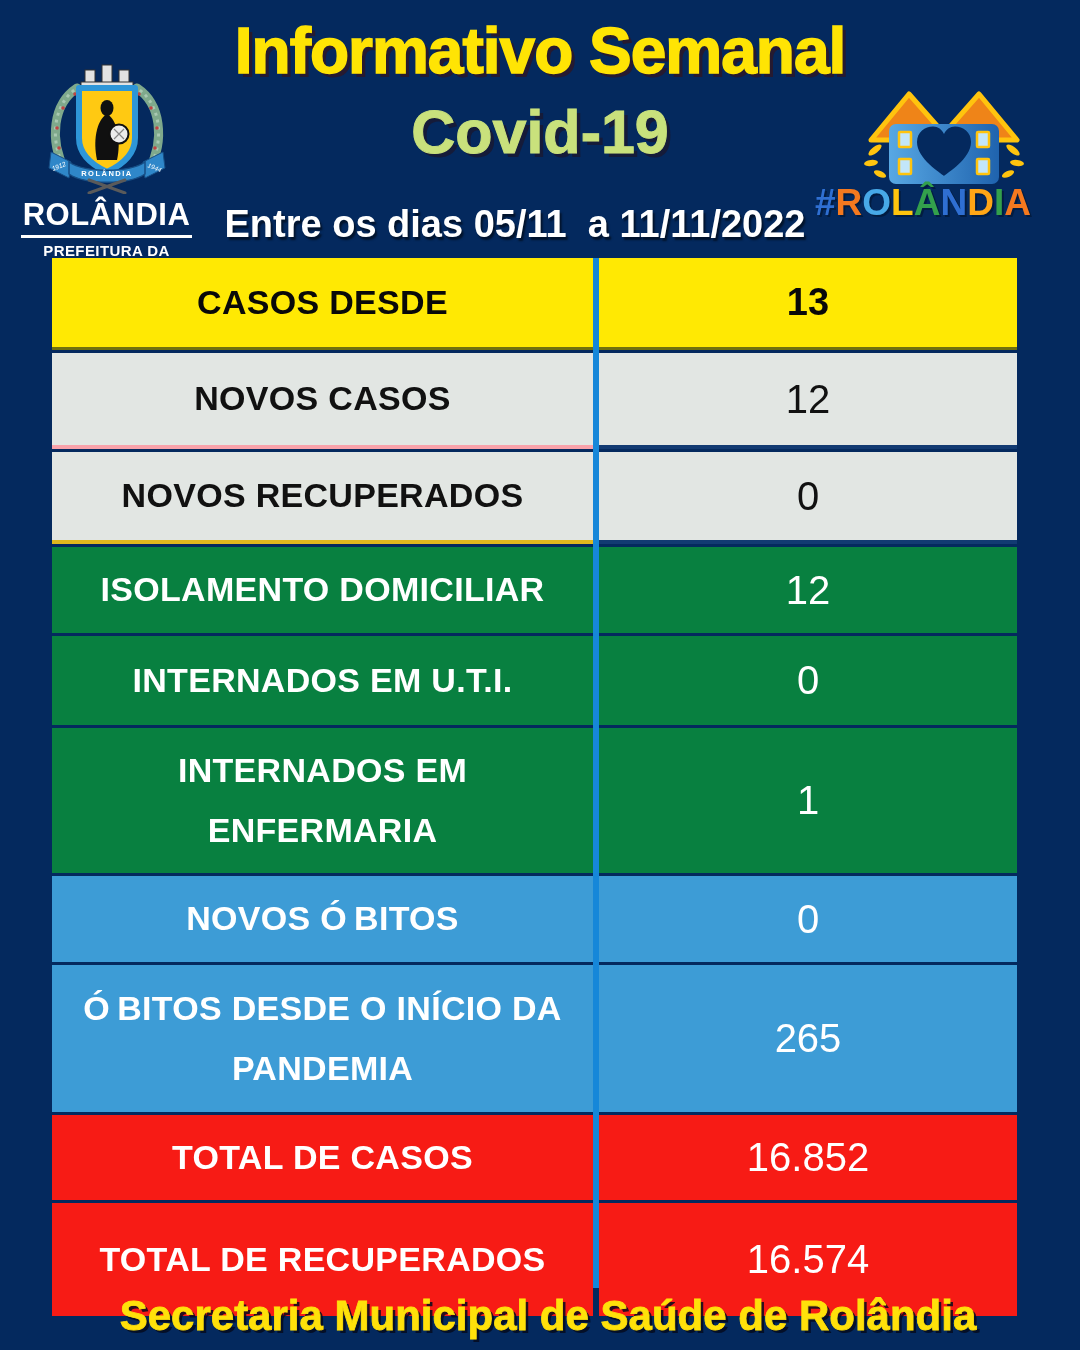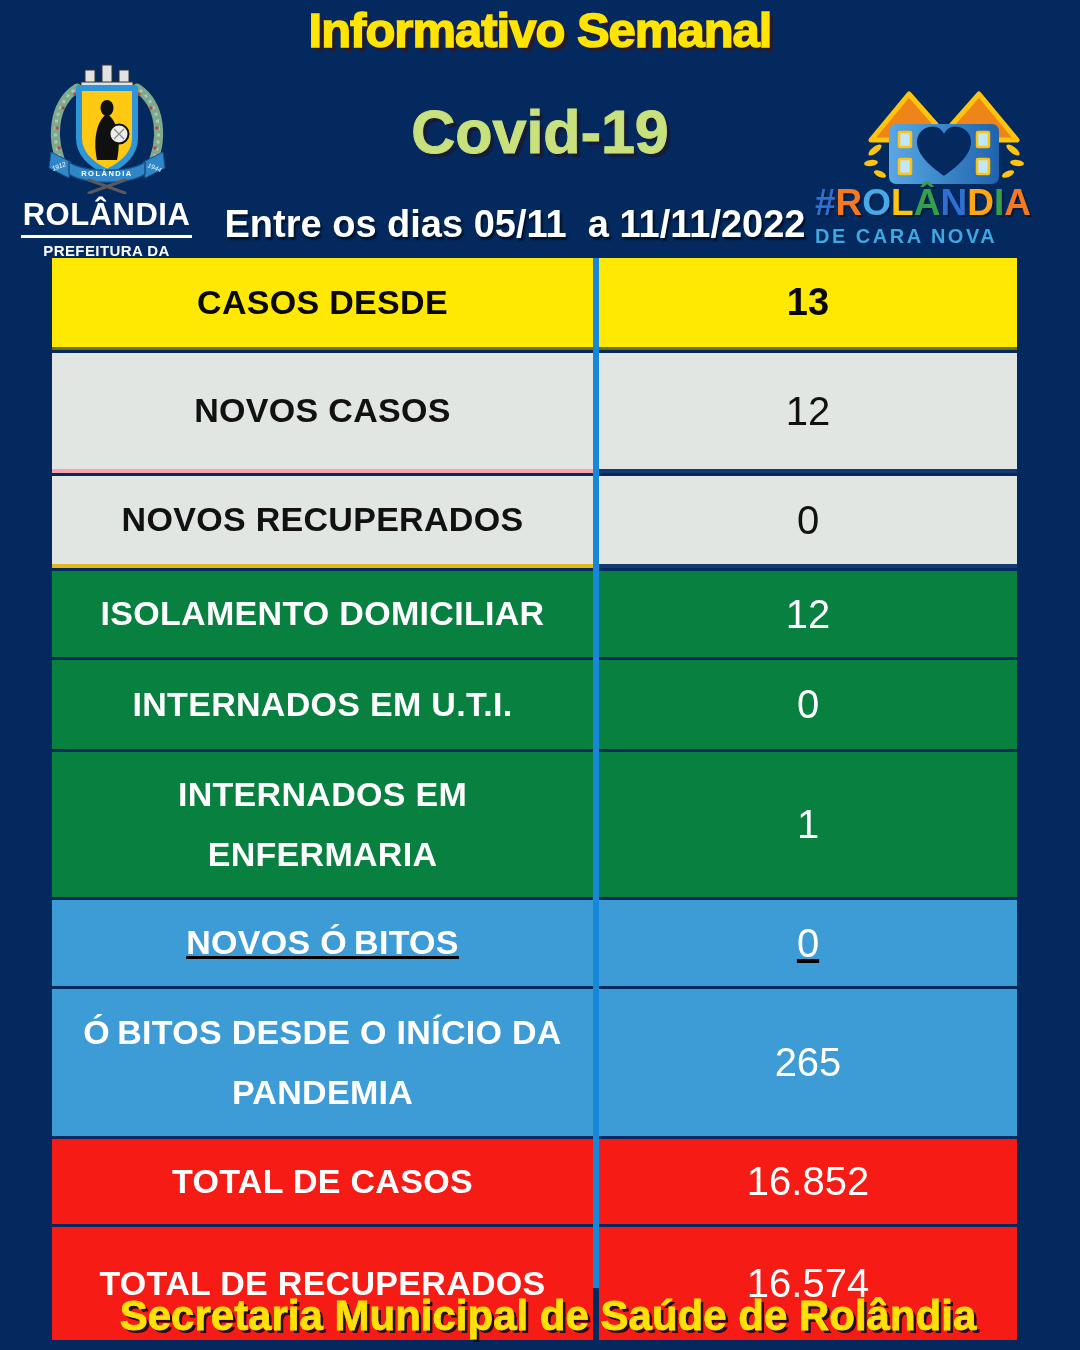--- a/index.html
+++ b/index.html
@@ -5,22 +5,22 @@
   html,body{margin:0;padding:0;background:#04295e;}
   *{box-sizing:border-box;}
   .canvas{
     position:relative;width:1080px;height:1350px;overflow:hidden;
     background:var(--bg,#04295e);
     font-family:"Liberation Sans","DejaVu Sans",sans-serif;
   }
 
   
   .title{
-    position:absolute;top:6px;left:0;right:0;text-align:center;
-    font-size:49px;font-weight:700;letter-spacing:-1px;line-height:1;
+    position:absolute;top:19px;left:0;right:0;text-align:center;
+    font-size:64px;font-weight:700;letter-spacing:-1px;line-height:1;
     color:var(--title-yellow);
     -webkit-text-stroke:1.5px var(--title-yellow);
     text-shadow:4px 4px 0 rgba(40,25,45,.95),1px 1px 0 rgba(40,25,45,.6);
   }
   .subtitle{
     position:absolute;top:102px;left:0;right:0;text-align:center;
     font-size:61px;font-weight:700;line-height:1;
     color:var(--subtitle-green);
     -webkit-text-stroke:1px var(--subtitle-green);
     text-shadow:4px 4px 0 rgba(25,25,50,.85);
@@ -165,51 +165,50 @@
       <g fill="#c2e6fa" stroke="#ffc40e" stroke-width="2.5">
         <rect x="40" y="48" width="12" height="15" rx="1"></rect>
         <rect x="40" y="75" width="12" height="15" rx="1"></rect>
         <rect x="118" y="48" width="12" height="15" rx="1"></rect>
         <rect x="118" y="75" width="12" height="15" rx="1"></rect>
       </g>
 
       <path d="M85,92 C82,89 58,75 58,58 C58,48 66,42.5 74,42.5 C79,42.5 83,45.5 85,50 C87,45.5 91,42.5 96,42.5 C104,42.5 112,48 112,58 C112,75 88,89 85,92 Z" fill="#04295e"></path>
     </svg>
     <div class="brand-word"><span style="color: rgb(47, 111, 210);">#</span><span style="color: rgb(244, 121, 31);">R</span><span style="color: rgb(71, 169, 232);">O</span><span style="color: rgb(255, 196, 14);">L</span><span style="color: rgb(51, 160, 76);">Â</span><span style="color: rgb(47, 111, 210);">N</span><span style="color: rgb(255, 166, 22);">D</span><span style="color: rgb(51, 160, 76);">I</span><span style="color: rgb(244, 121, 31);">A</span></div>
-    <div class="brand-tagline">DE CARA NOVA</div>
   </div>
 
   <div class="table" id="stats-table">
     <div class="divider"></div>
   <div class="row yellow accent-olive" style="height: 92px;">
     <div class="cell label">CASOS DESDE</div>
     <div class="cell value">13</div>
   </div>
-      <div class="row gray accent-pink" style="height: 120px;">
+      <div class="row gray accent-pink" style="height: 96px;">
     <div class="cell label">NOVOS CASOS</div>
     <div class="cell value">12</div>
   </div>
       <div class="row gray accent-gold" style="height: 92px;">
     <div class="cell label">NOVOS RECUPERADOS</div>
     <div class="cell value">0</div>
   </div>
       <div class="row green" style="height: 86px;">
     <div class="cell label">ISOLAMENTO DOMICILIAR</div>
     <div class="cell value">12</div>
   </div>
       <div class="row green" style="height: 89px;">
     <div class="cell label">INTERNADOS EM U.T.I.</div>
     <div class="cell value">0</div>
   </div>
       <div class="row green" style="height: 145px;">
     <div class="cell label">INTERNADOS EM
 ENFERMARIA</div>
     <div class="cell value">1</div>
   </div>
-      <div class="row blue" style="height: 86px; text-decoration: underline;">
+      <div class="row blue" style="height: 86px;">
     <div class="cell label">NOVOS Ó BITOS</div>
     <div class="cell value">0</div>
   </div>
       <div class="row blue" style="height: 147px;">
     <div class="cell label">Ó BITOS DESDE O INÍCIO DA
 PANDEMIA</div>
     <div class="cell value">265</div>
   </div>
       <div class="row red" style="height: 85px;">
     <div class="cell label">TOTAL DE CASOS</div>

